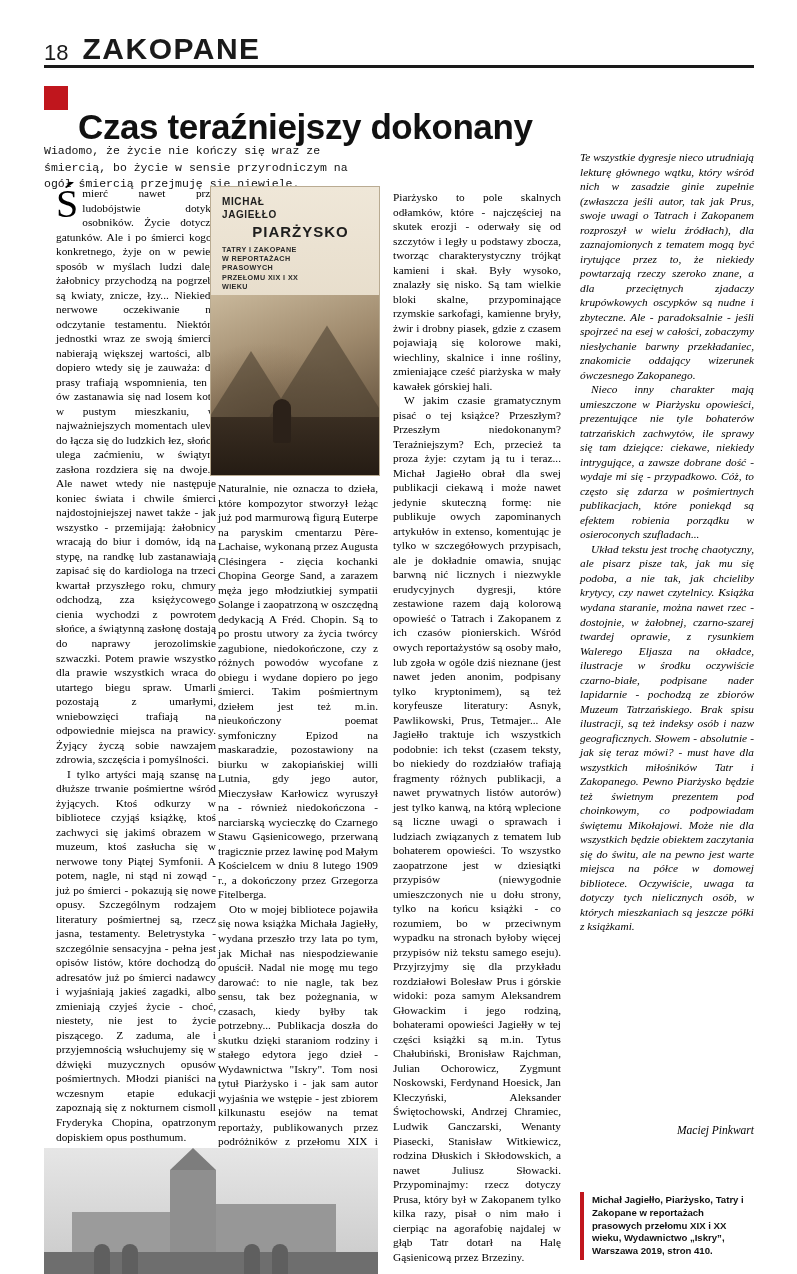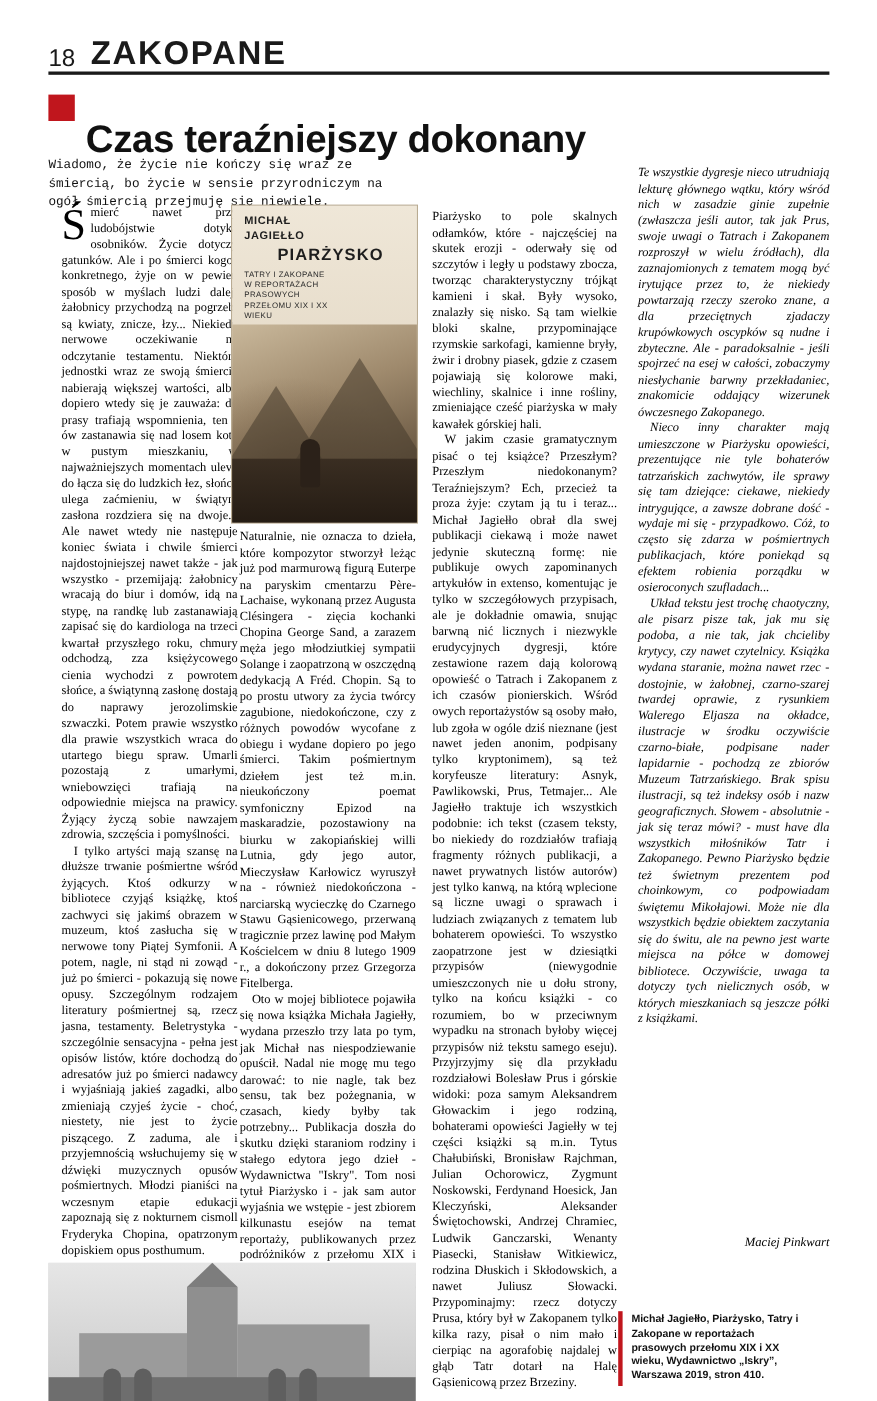--- a/index.html
+++ b/index.html
@@ -135,21 +135,21 @@
     font-weight: 700;
     letter-spacing: 1px;
     color: #1d1d1d;
     padding: 3px 0 0 11px;
     line-height: 1.1;
     text-align: center;
   }
   .cover .csub {
     font-family: "Liberation Sans", sans-serif;
     font-size: 7.2px;
-    font-weight: 400;
+    font-weight: 700;
     letter-spacing: 0.4px;
     color: #2a2a2a;
     padding: 4px 0 0 11px;
     line-height: 1.3;
     width: 92px;
   }
   .cover .art {
     position: absolute;
     left: 0; top: 108px;
     width: 170px; height: 182px;
@@ -221,21 +221,21 @@
     top: 1124px;
     width: 174px;
     text-align: right;
     font-style: italic;
     font-size: 11.5px;
   }
 
   
   .colophon {
     position: absolute;
-    left: 562px;
+    left: 580px;
     top: 1192px;
     width: 174px;
     border-left: 4px solid #c0161d;
     padding: 2px 0 2px 8px;
     font-family: "Liberation Sans", sans-serif;
     font-size: 9.6px;
     font-weight: 700;
     line-height: 1.33;
     color: #111;
   }

